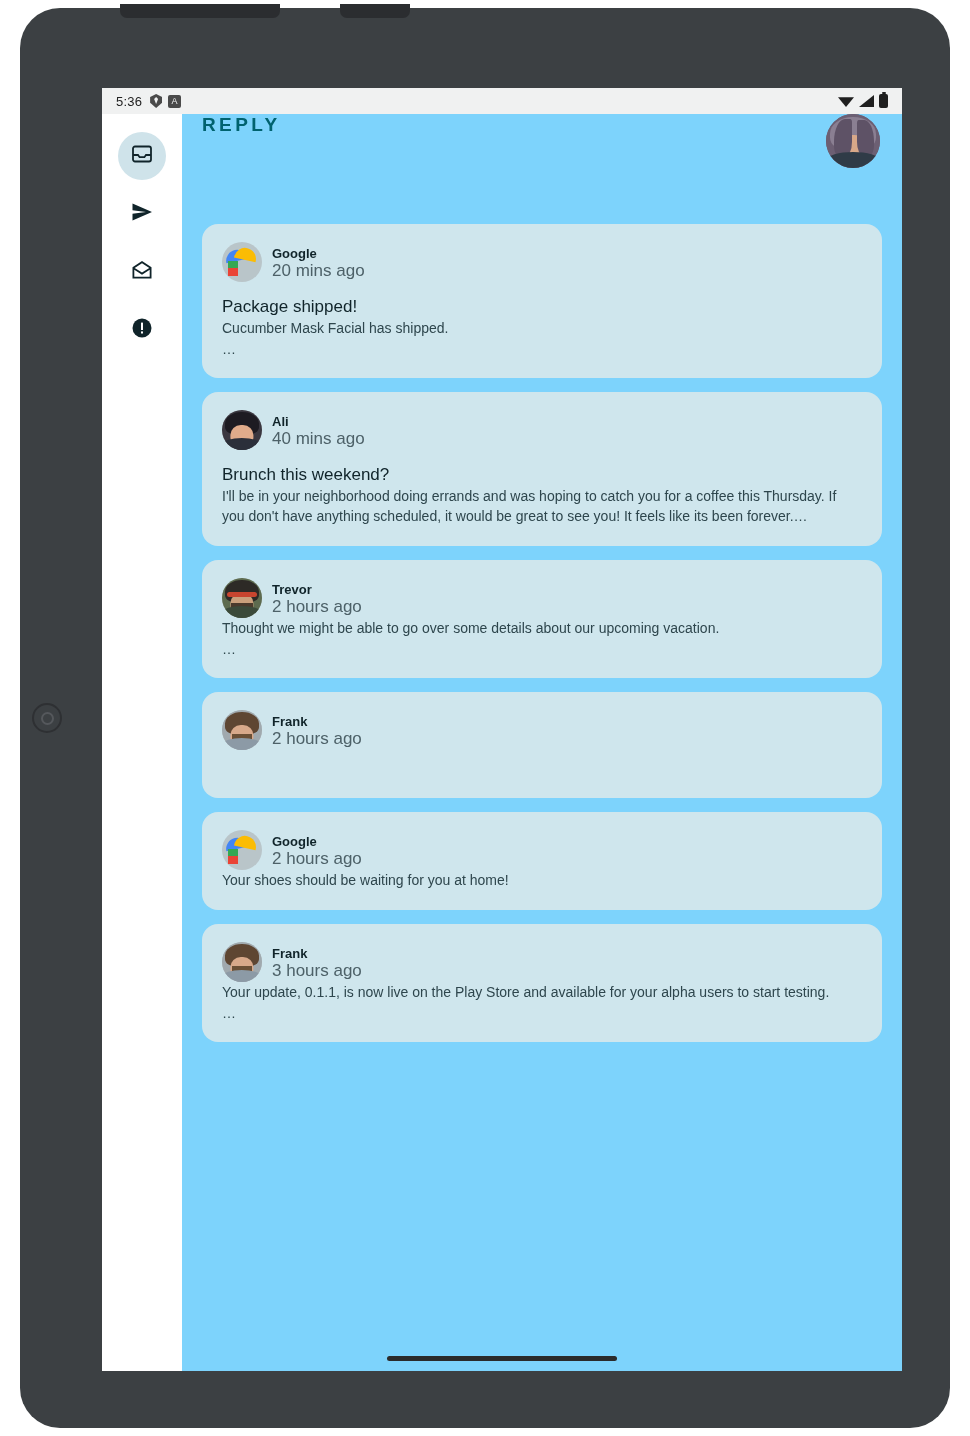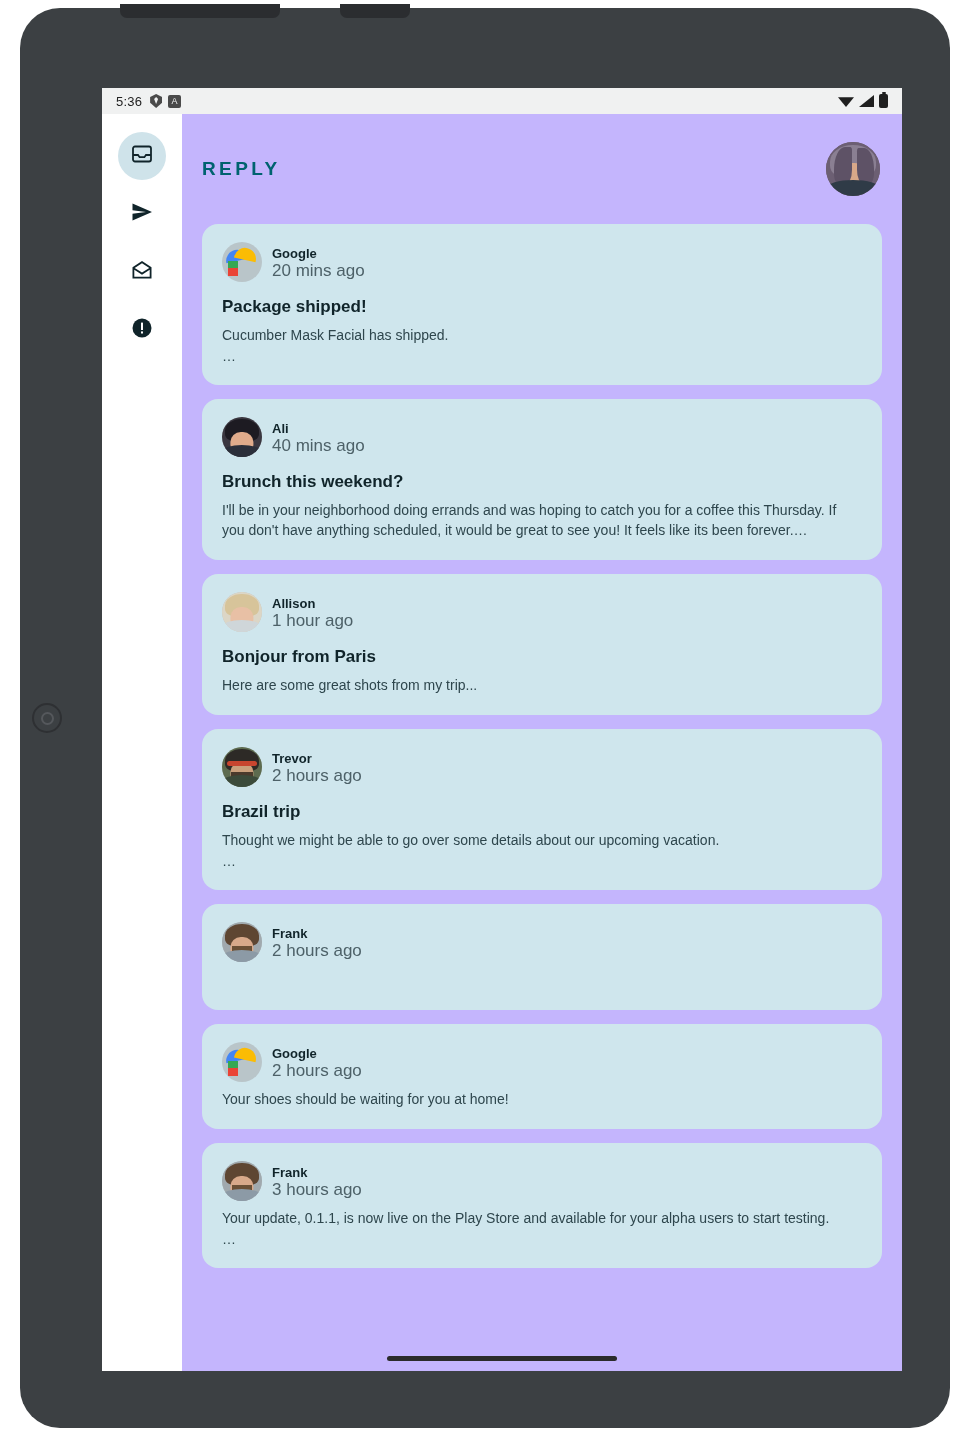--- a/index.html
+++ b/index.html
@@ -39,21 +39,21 @@
   #device-side-button .inner {
     width: 13px; height: 13px; border-radius: 50%;
     border: 2px solid #55585c;
   }
 
   
   #screen {
     position: absolute;
     left: 82px; top: 80px;
     width: 800px; height: 1283px;
-    background: #c4b5fd;
+    background: #7dd3fc;
     overflow: hidden;
   }
 
   
   #status-bar {
     position: absolute; left: 0; top: 0;
     width: 800px; height: 26px;
     background: #f0f1f1;
     display: flex; align-items: center;
     padding: 0 14px;
@@ -108,21 +108,21 @@
     width: 48px; height: 48px;
     border-radius: 24px;
     display: flex; align-items: center; justify-content: center;
   }
   .rail-item.active { background: #cfe3ea; }
 
   
   #app-bar {
     position: absolute; left: 80px; top: 26px;
     width: 720px; height: 110px;
-    display: flex; align-items: center;
+    display: flex; 
     padding: 0 22px 0 20px;
   }
   #app-title {
     font-size: 19px; letter-spacing: 3.4px; font-weight: 700;
     color: #00626f;
   }
   #app-bar .spacer { flex: 1; }
   #avatar-profile {
     width: 54px; height: 54px; border-radius: 50%;
     overflow: hidden; position: relative;
@@ -148,24 +148,23 @@
   .sender-avatar {
     width: 40px; height: 40px; border-radius: 50%;
     overflow: hidden; position: relative; flex: none;
     background: #b9c5c9;
   }
   .sender-meta { display:flex; flex-direction: column; justify-content:center; }
   .sender-name { font-size: 13px; font-weight: 700; color: #10242a; line-height: 17px; }
   .sender-time { font-size: 17px; color: #4d6168; line-height: 17px; }
   .email-subject {
     margin-top: 14px;
-    font-size: 17px; color: #10242a; line-height: 22px; font-weight: bold;
+    font-size: 17px; color: #10242a; line-height: 22px;
   }
   .email-body {
-    margin-top: 7px;
     font-size: 14px; color: #2e464d; line-height: 20px;
   }
   .email-ellipsis {
     margin-top: 2px; font-size: 14px; color: #2e464d; line-height: 18px;
   }
 
   
   #gesture-bar {
     position: absolute; left: 50%; bottom: 10px;
     transform: translateX(-50%);
@@ -306,52 +305,33 @@
               <div class="sender-time">40 mins ago</div>
             </div>
           </div>
           <div class="email-subject">Brunch this weekend?</div>
           <div class="email-body">I'll be in your neighborhood doing errands and was hoping to catch you for a coffee this Thursday. If you don't have anything scheduled, it would be great to see you! It feels like its been forever.…</div>
         </div>
         <div class="email-card">
           <div class="email-head">
             <div class="sender-avatar">
               <div class="face">
-                <div class="hair" style="background:#dcd6c6"></div>
-                <div style="position:absolute;left:8%;top:4%;width:84%;height:58%;background:#d7c49a;border-radius:50% 50% 35% 35%"></div>
-                <div class="skin" style="background:#e8c0a5"></div>
-                <div class="shoulder" style="background:#cfd6d9"></div>
-              </div>
-            </div>
-            <div class="sender-meta">
-              <div class="sender-name">Allison</div>
-              <div class="sender-time">1 hour ago</div>
-            </div>
-          </div>
-          <div class="email-subject">Bonjour from Paris</div>
-          <div class="email-body">Here are some great shots from my trip...</div>
-        </div>
-        <div class="email-card">
-          <div class="email-head">
-            <div class="sender-avatar">
-              <div class="face">
                 <div class="hair" style="background:#5d6b4f"></div>
                 <div style="position:absolute;left:8%;top:4%;width:84%;height:58%;background:#2d2a26;border-radius:50% 50% 35% 35%"></div>
                 <div class="skin" style="background:#caa07c"></div>
                 <div style="position:absolute;left:12%;top:34%;width:76%;height:14%;background:#c8452f;border-radius:3px"></div>
                 <div style="position:absolute;left:22%;top:62%;width:56%;height:26%;background:#4a3a2c;border-radius:0 0 50% 50%"></div>
                 <div class="shoulder" style="background:#3b4a3a"></div>
               </div>
             </div>
             <div class="sender-meta">
               <div class="sender-name">Trevor</div>
               <div class="sender-time">2 hours ago</div>
             </div>
           </div>
-          <div class="email-subject">Brazil trip</div>
           <div class="email-body">Thought we might be able to go over some details about our upcoming vacation.</div>
           <div class="email-ellipsis">…</div>
         </div>
         <div class="email-card" style="padding-bottom: 48px;">
           <div class="email-head">
             <div class="sender-avatar">
               <div class="face">
                 <div class="hair" style="background:#a0a9ae"></div>
                 <div style="position:absolute;left:8%;top:4%;width:84%;height:58%;background:#5e4632;border-radius:50% 50% 35% 35%"></div>
                 <div class="skin" style="background:#d8a98a"></div>

